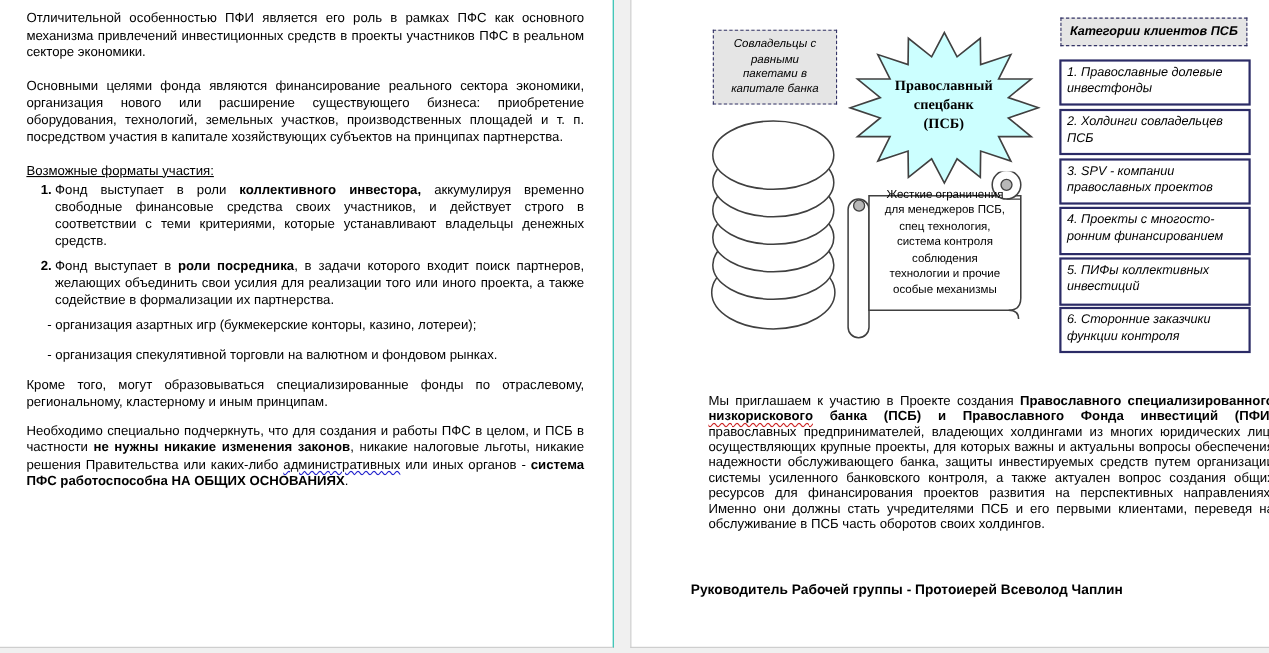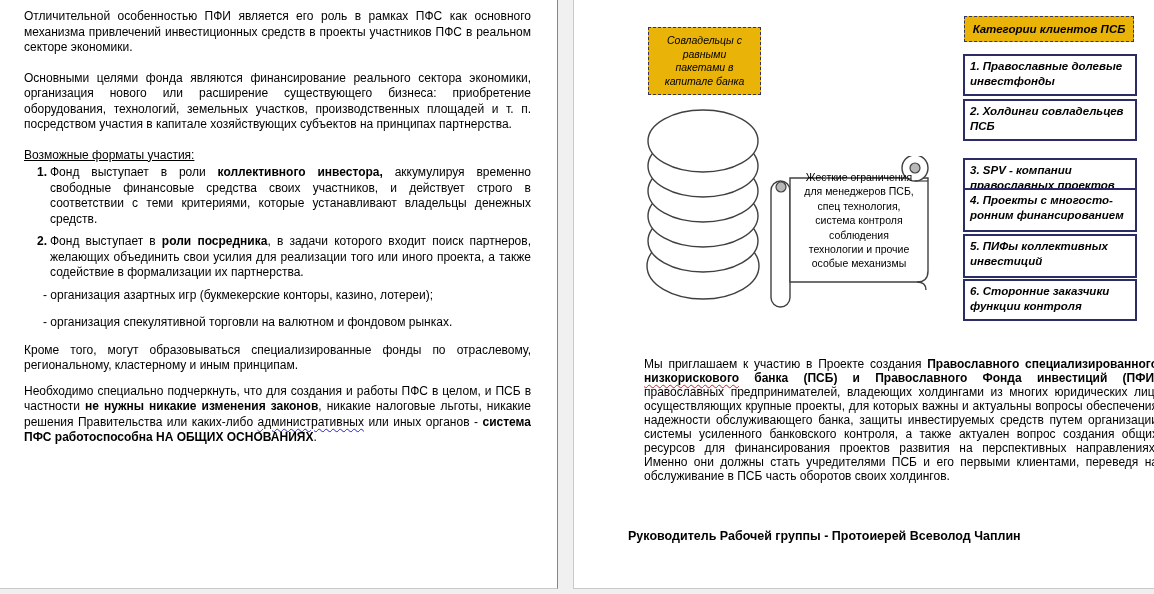--- a/index.html
+++ b/index.html
@@ -24,34 +24,34 @@
   .oli .oli-body{flex:1;}
   .dash{margin:0 0 12px 19px !important;text-align:left;}
   .p-nofin{margin:0 0 9px 0 !important;}
   .p-spec{margin:12px 0 10px 0 !important;}
   .sq-blue{text-decoration:underline;text-decoration-style:wavy;text-decoration-color:#2222cc;text-decoration-thickness:1px;text-underline-offset:2px;}
   .sq-red{text-decoration:underline;text-decoration-style:wavy;text-decoration-color:#cc2222;text-decoration-thickness:1px;text-underline-offset:2px;}
 
   
   .pre-line{white-space:pre-line;}
   .dashed-box{
-    position:absolute;border:1px dashed #333366;background:#eab308;
+    position:absolute;border:1px dashed #333366;background:#e5e5e5;
     display:flex;align-items:center;justify-content:center;text-align:center;
   }
   #coowners{left:74px;top:27px;width:111px;height:66px;font-style:italic;font-size:10.5px;line-height:13.5px;}
   #cat-header{left:390px;top:16px;width:168px;height:24px;font-weight:bold;font-style:italic;font-size:11.5px;}
 
   .cat-box{
     position:absolute;left:389px;width:160px;border:2px solid #2b2b66;background:#fff;
-    font-weight:bold;font-style:italic;font-size:11.5px;line-height:15px;
+    font-weight:normal;font-style:italic;font-size:11.5px;line-height:15px;
     padding:3px 5px;
   }
   #cat-1{top:54px;height:32px;}
   #cat-2{top:99px;height:32px;}
-  #cat-3{top:158px;height:32px;}
+  #cat-3{top:144px;height:32px;}
   #cat-4{top:188px;height:34px;}
   #cat-5{top:234px;height:34px;}
   #cat-6{top:279px;height:32px;}
 
   #starburst{position:absolute;left:197px;top:27px;width:175px;height:142px;}
   #starburst svg{position:absolute;left:0;top:0;}
   .starburst-label{
     position:absolute;left:22px;top:42px;width:130px;text-align:center;
     font-family:"Liberation Serif", serif;font-weight:bold;font-size:13px;line-height:17px;
   }
@@ -104,20 +104,28 @@
 
 <div class="page" id="page-right">
 
   <div class="dashed-box" id="coowners">
     <span class="pre-line">Совладельцы с
 равными
 пакетами в
 капитале банка</span>
   </div>
 
+  <div id="starburst">
+    <svg width="175" height="142" viewBox="0 0 174 140">
+      <polygon points="172,70 144.9,79.2 165.5,96 136.1,96.1 147.1,118.1 119.8,109.1 119.5,132.8 98.5,116.1 87,138 75.5,116.1 54.5,132.8 54.2,109.1 26.9,118.1 37.9,96.1 8.5,96 29.1,79.2 2,70 29.1,60.8 8.5,44 37.9,43.9 26.9,21.9 54.2,30.9 54.5,7.2 75.5,23.9 87,2 98.5,23.9 119.5,7.2 119.8,30.9 147.1,21.9 136.1,43.9 165.5,44 144.9,60.8" fill="#ccffff" stroke="#404040" stroke-width="1.5"></polygon>
+    </svg>
+    <div class="starburst-label pre-line">Православный
+спецбанк
+(ПСБ)</div>
+  </div>
 
   <div id="coil">
     <svg width="114" height="192" viewBox="0 0 114 192">
       <ellipse class="ln" cx="57" cy="157" rx="56" ry="33"></ellipse>
       <ellipse class="ln" cx="57" cy="132" rx="55" ry="31"></ellipse>
       <ellipse class="ln" cx="57" cy="107" rx="55" ry="31"></ellipse>
       <ellipse class="ln" cx="57" cy="82" rx="55" ry="31"></ellipse>
       <ellipse class="ln" cx="57" cy="57" rx="55" ry="31"></ellipse>
       <ellipse class="ln" cx="57" cy="32" rx="55" ry="31"></ellipse>
     </svg>

